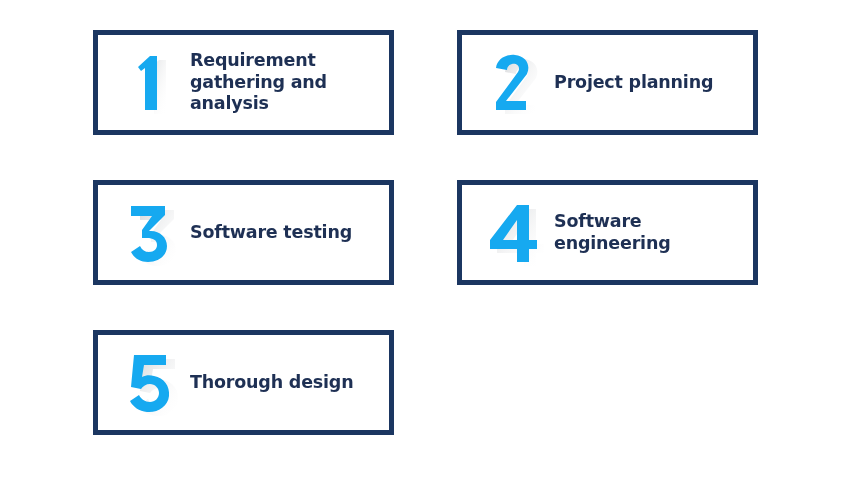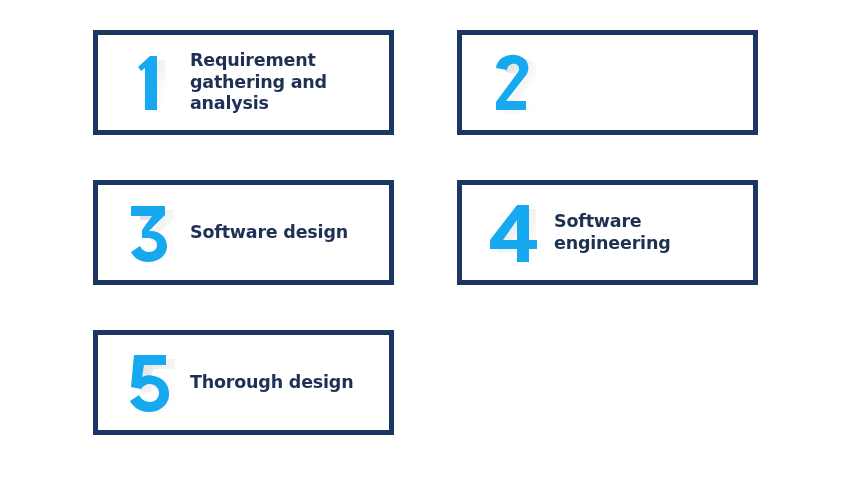--- a/index.html
+++ b/index.html
@@ -105,36 +105,37 @@
           <defs>
             <linearGradient id="sh2" x1="0" y1="0" x2="1" y2="1">
               <stop offset="0%" stop-color="#b9bcc0" stop-opacity="0.55"></stop>
               <stop offset="100%" stop-color="#ffffff" stop-opacity="0"></stop>
             </linearGradient>
           </defs>
           <path d="M20 22 C21 13, 30 8, 39 9 C50 10, 55 19, 51 28 L30 55 L50 55 L50 64 L20 64 L20 56 L42 26 C45 21, 41 17, 36 18 C32 19, 31 22, 31 24 Z" transform="translate(9,4)" fill="url(#sh2)"></path>
           <path d="M20 22 C21 13, 30 8, 39 9 C50 10, 55 19, 51 28 L30 55 L50 55 L50 64 L20 64 L20 56 L42 26 C45 21, 41 17, 36 18 C32 19, 31 22, 31 24 Z" fill="#16a9f0"></path>
         </svg>
       </div>
+      <div class="step-label">Project planning</div>
     </div>
 
     <div class="step-card" data-row="2">
       <div class="step-number">
         <svg viewBox="0 0 74 74" aria-hidden="true">
           <defs>
             <linearGradient id="sh3" x1="0" y1="0" x2="1" y2="1">
               <stop offset="0%" stop-color="#b9bcc0" stop-opacity="0.55"></stop>
               <stop offset="100%" stop-color="#ffffff" stop-opacity="0"></stop>
             </linearGradient>
           </defs>
           <path d="M19 10 L53 10 L53 19 L37 35 C47 34, 55 41, 55 50 C55 60, 46 66, 36 66 C28 66, 22 62, 19 56 L28 50 C30 54, 33 56, 37 56 C42 56, 45 53, 45 49 C45 44, 41 42, 35 42 L30 42 L30 34 L40 20 L19 20 Z" transform="translate(9,4)" fill="url(#sh3)"></path>
           <path d="M19 10 L53 10 L53 19 L37 35 C47 34, 55 41, 55 50 C55 60, 46 66, 36 66 C28 66, 22 62, 19 56 L28 50 C30 54, 33 56, 37 56 C42 56, 45 53, 45 49 C45 44, 41 42, 35 42 L30 42 L30 34 L40 20 L19 20 Z" fill="#16a9f0"></path>
         </svg>
       </div>
-      <div class="step-label">Software design</div>
+      <div class="step-label">Software testing</div>
     </div>
 
     <div class="step-card" data-row="2">
       <div class="step-number">
         <svg viewBox="0 0 74 74" aria-hidden="true">
           <defs>
             <linearGradient id="sh4" x1="0" y1="0" x2="1" y2="1">
               <stop offset="0%" stop-color="#b9bcc0" stop-opacity="0.55"></stop>
               <stop offset="100%" stop-color="#ffffff" stop-opacity="0"></stop>
             </linearGradient>

